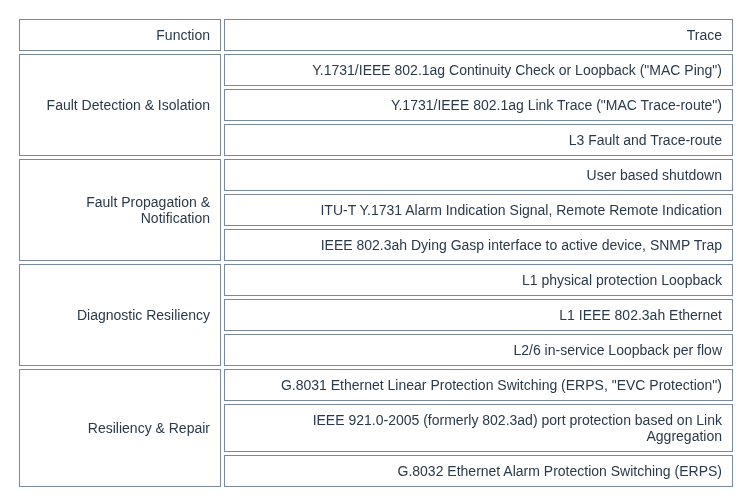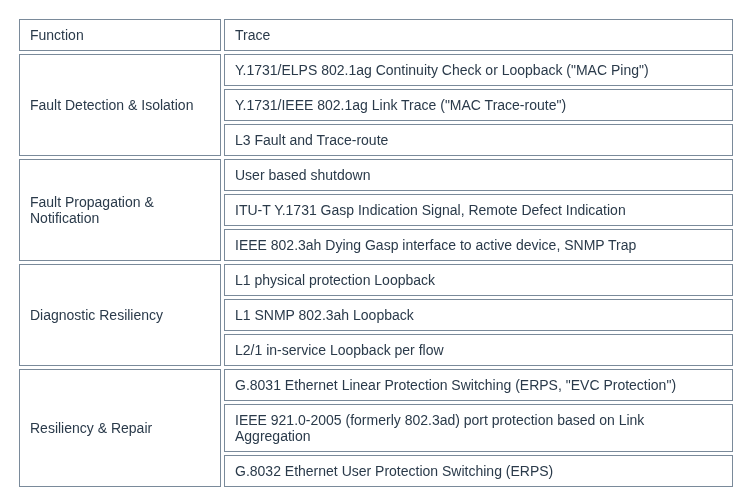--- a/index.html
+++ b/index.html
@@ -13,21 +13,21 @@
       width: 720px;
     }
     table {
       border-collapse: separate;
       border-spacing: 3px;
       width: 100%;
     }
     td, th {
       border: 1px solid #7a8a9a;
       padding: 7px 10px;
-      text-align: left;
+      text-align: right;
       font-weight: normal;
       vertical-align: middle;
       font-size: 14px;
       color: #2a3a4a;
     }
     th {
       background: #ffffff;
     }
     .col-func {
       width: 180px;
@@ -39,57 +39,57 @@
 <div class="table-container">
   <table>
     <tbody>
         <tr>
       <th class="col-func">Function</th>
       <th>Trace</th>
     </tr>
 
     <tr>
       <td class="col-func" rowspan="3">Fault Detection &amp; Isolation</td>
-      <td>Y.1731/ELPS 802.1ag Continuity Check  or  Loopback ("MAC Ping")</td>
+      <td>Y.1731/IEEE 802.1ag Continuity Check  or  Loopback ("MAC Ping")</td>
     </tr>
     <tr>
       <td>Y.1731/IEEE 802.1ag Link Trace ("MAC Trace-route")</td>
     </tr>
     <tr>
       <td>L3 Fault and Trace-route</td>
     </tr>
 
     <tr>
       <td class="col-func" rowspan="3">Fault Propagation &amp; Notification</td>
       <td>User based shutdown</td>
     </tr>
     <tr>
-      <td>ITU-T Y.1731 Gasp Indication Signal, Remote Defect Indication</td>
+      <td>ITU-T Y.1731 Alarm Indication Signal, Remote Remote Indication</td>
     </tr>
     <tr>
       <td>IEEE 802.3ah Dying Gasp interface to active device, SNMP Trap</td>
     </tr>
 
     <tr>
       <td class="col-func" rowspan="3">Diagnostic Resiliency</td>
       <td>L1 physical protection Loopback</td>
     </tr>
     <tr>
-      <td>L1 SNMP 802.3ah Loopback</td>
+      <td>L1 IEEE 802.3ah Ethernet</td>
     </tr>
     <tr>
-      <td>L2/1 in-service Loopback per flow</td>
+      <td>L2/6 in-service Loopback per flow</td>
     </tr>
 
     <tr>
       <td class="col-func" rowspan="3">Resiliency &amp; Repair</td>
       <td>G.8031 Ethernet Linear Protection Switching (ERPS, "EVC Protection")</td>
     </tr>
     <tr>
       <td>IEEE 921.0-2005 (formerly 802.3ad) port protection based on Link Aggregation</td>
     </tr>
     <tr>
-      <td>G.8032 Ethernet User Protection Switching (ERPS)</td>
+      <td>G.8032 Ethernet Alarm Protection Switching (ERPS)</td>
     </tr>
   </tbody>
     </table>
 
 </div>
 
 </body></html>

